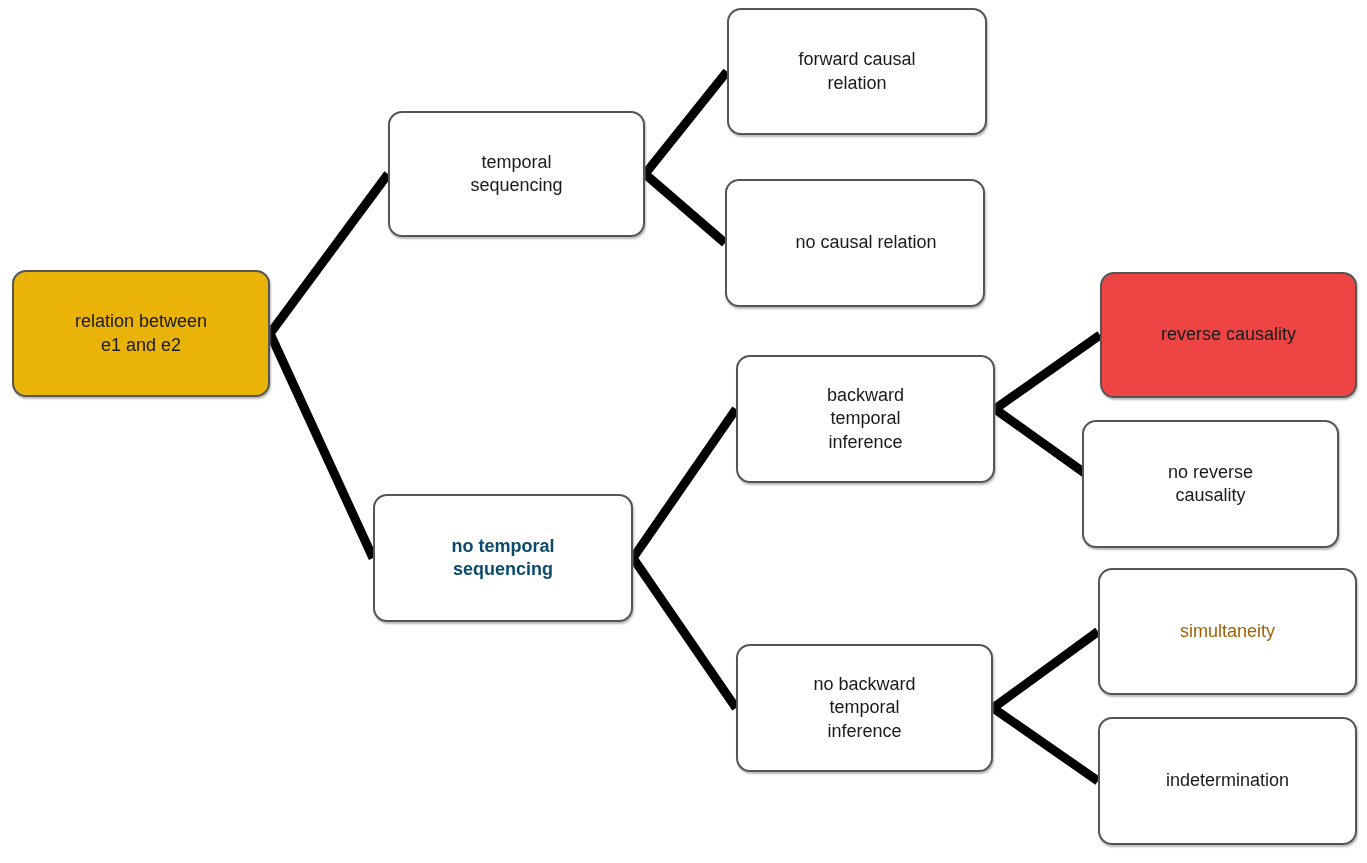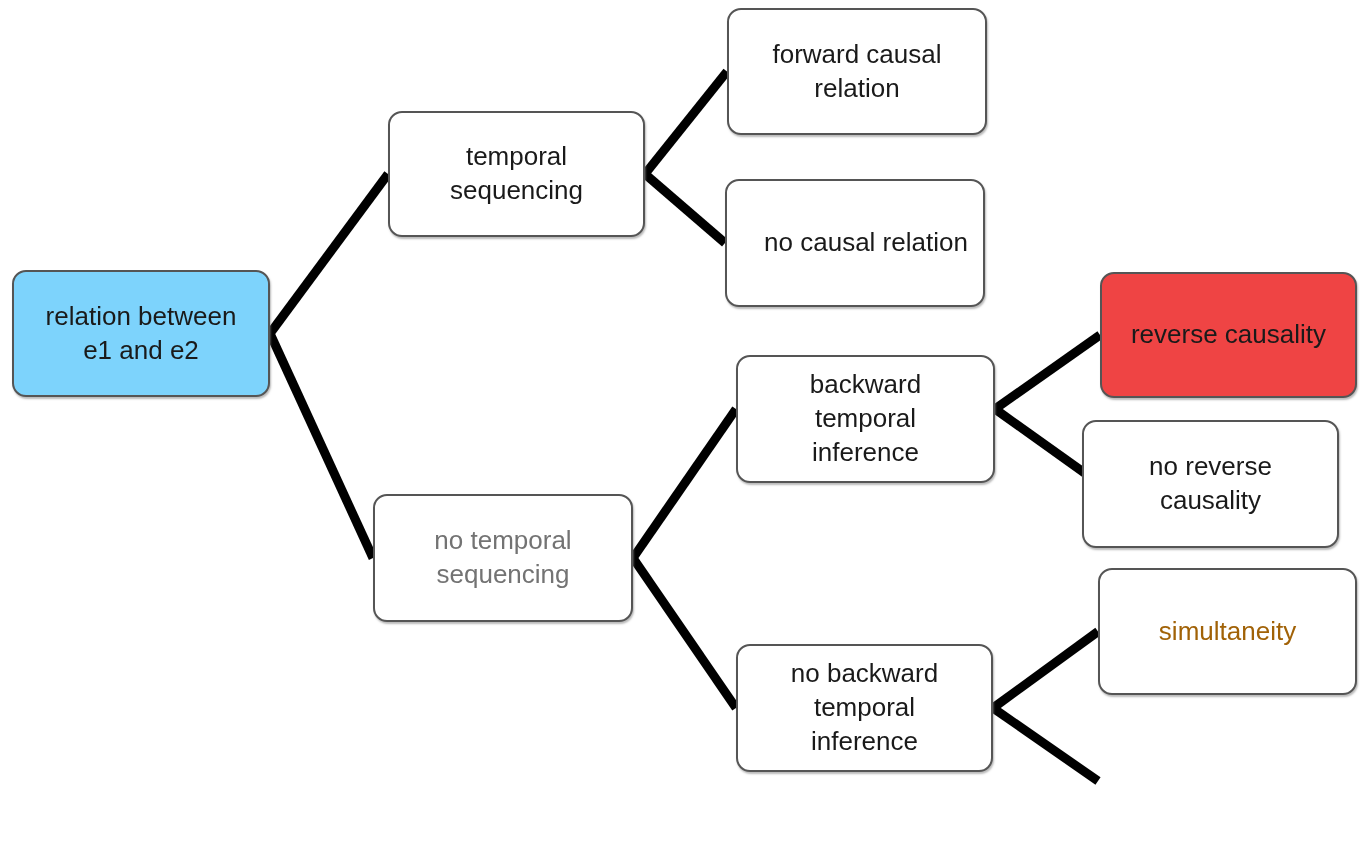--- a/index.html
+++ b/index.html
@@ -33,21 +33,21 @@
     background: #ffffff;
     border: 2px solid #555555;
     border-radius: 14px;
     box-shadow: 1px 2px 2px rgba(130,130,130,0.55);
     display: flex;
     align-items: center;
     justify-content: center;
     text-align: center;
   }
   .node-label {
-    font-size: 26px;
+    font-size: 18px;
     line-height: 1.3;
     color: #1a1a1a;
     white-space: pre-line;
     padding: 4px 10px;
   }
 </style>
 </head>
 <body>
 
 <div id="canvas">
@@ -57,37 +57,37 @@
       <line x1="645" y1="174" x2="727" y2="71.5" class="edge" stroke="#000000"></line>
       <line x1="645" y1="174" x2="725" y2="243" class="edge" stroke="#000000"></line>
       <line x1="633" y1="558" x2="736" y2="409" class="edge" stroke="#000000"></line>
       <line x1="633" y1="558" x2="736" y2="708" class="edge" stroke="#000000"></line>
       <line x1="995" y1="409" x2="1100" y2="335" class="edge" stroke="#000000"></line>
       <line x1="995" y1="409" x2="1100" y2="484" class="edge" stroke="#000000"></line>
       <line x1="993" y1="708" x2="1098" y2="631.5" class="edge" stroke="#000000"></line>
       <line x1="993" y1="708" x2="1098" y2="781" class="edge" stroke="#000000"></line>
     </svg>
 
-<div class="node" style="left: 12px; top: 270px; width: 258px; height: 127px; background: #7dd3fc; border-color: rgb(85, 85, 85);">
+<div class="node" style="left: 12px; top: 270px; width: 258px; height: 127px; background: #eab308; border-color: rgb(85, 85, 85);">
       <span class="node-label" style="color: rgb(26, 26, 26);">relation between
 e1 and e2</span>
     </div>
     <div class="node" style="left: 388px; top: 111px; width: 257px; height: 126px; background: rgb(255, 255, 255); border-color: rgb(85, 85, 85);">
       <span class="node-label" style="color: rgb(26, 26, 26);">temporal
 sequencing</span>
     </div>
     <div class="node" style="left: 727px; top: 8px; width: 260px; height: 127px; background: rgb(255, 255, 255); border-color: rgb(85, 85, 85);">
       <span class="node-label" style="color: rgb(26, 26, 26);">forward causal
 relation</span>
     </div>
     <div class="node" style="left: 725px; top: 179px; width: 260px; height: 128px; background: rgb(255, 255, 255); border-color: rgb(85, 85, 85); padding-left: 22px;">
       <span class="node-label" style="color: rgb(26, 26, 26);">no causal relation</span>
     </div>
     <div class="node" style="left: 373px; top: 494px; width: 260px; height: 128px; background: rgb(255, 255, 255); border-color: rgb(85, 85, 85);">
-      <span class="node-label" style="color: #737373;">no temporal
+      <span class="node-label" style="color: #0c4a6e; font-weight: bold;">no temporal
 sequencing</span>
     </div>
     <div class="node" style="left: 736px; top: 345px; width: 259px; height: 128px; background: rgb(255, 255, 255); border-color: rgb(85, 85, 85); margin-top: 10px;">
       <span class="node-label" style="color: rgb(26, 26, 26);">backward
 temporal
 inference</span>
     </div>
     <div class="node" style="left: 1100px; top: 272px; width: 257px; height: 126px; background: #ef4444; border-color: rgb(85, 85, 85);">
       <span class="node-label" style="color: rgb(26, 26, 26);">reverse causality</span>
     </div>
@@ -96,13 +96,16 @@
 causality</span>
     </div>
     <div class="node" style="left: 736px; top: 644px; width: 257px; height: 128px; background: rgb(255, 255, 255); border-color: rgb(85, 85, 85);">
       <span class="node-label" style="color: rgb(26, 26, 26);">no backward
 temporal
 inference</span>
     </div>
     <div class="node" style="left: 1098px; top: 568px; width: 259px; height: 127px; background: rgb(255, 255, 255); border-color: rgb(85, 85, 85);">
       <span class="node-label" style="color: #a16207;">simultaneity</span>
     </div>
+    <div class="node" style="left: 1098px; top: 717px; width: 259px; height: 128px; background: rgb(255, 255, 255); border-color: rgb(85, 85, 85);">
+      <span class="node-label" style="color: rgb(26, 26, 26);">indetermination</span>
+    </div>
   </div>
 
 </body></html>

